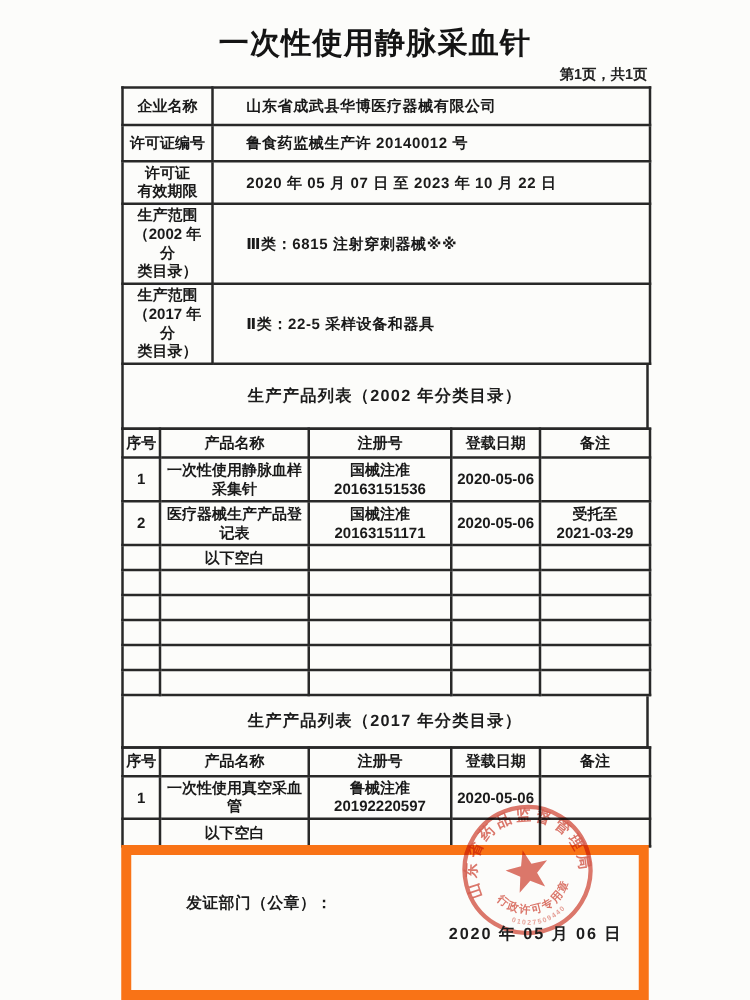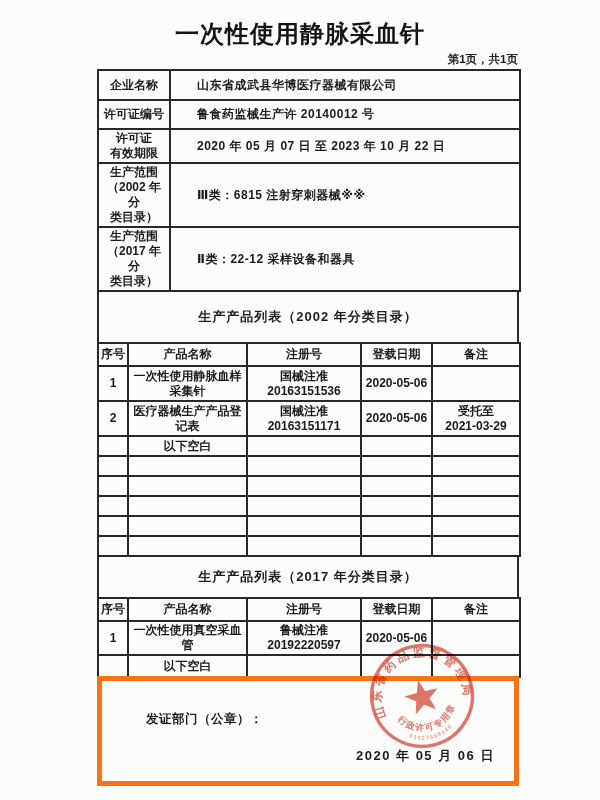--- a/index.html
+++ b/index.html
@@ -45,25 +45,25 @@
   .prod-tbl{ margin-top:-2px; }
   .prod-tbl td{ font-size:12px; }
   .hdr td{ height:23px; font-size:12px; }
   .row35 td{ height:35px; }
   .row30 td{ height:30px; }
   .row20 td{ height:20px; }
   .row22 td{ height:22px; }
   .regno{ font-size:11.5px; }
 
   .footer-cell{
-    position:relative; border:5px solid #f97316; margin-top:-2px;
-    height:110px; background:transparent;padding-left:40px;
+    position:relative; border:8px solid #f97316; margin-top:-2px;
+    height:124px; background:transparent;padding-left:40px;
   }
   .issuer{ position:absolute; left:44px; top:30px; font-size:12.5px; font-weight:bold; letter-spacing:.5px; }
-  .issue-date{ position:absolute; left:254px; top:66px; font-size:13px; font-weight:bold; letter-spacing:1.5px; z-index:3; }
+  .issue-date{ position:absolute; left:254px; top:54px; font-size:13px; font-weight:bold; letter-spacing:1.5px; z-index:3; }
 
   .seal{
     position:absolute; left:358px; top:632px; width:128px; height:128px;
     z-index:2; transform:rotate(-14deg);
     mix-blend-mode:multiply; opacity:.88;
   }
   .seal text{ font-weight:bold; font-family:"Liberation Sans","DejaVu Sans",sans-serif; }
 </style>
 </head>
 <body>
@@ -95,21 +95,21 @@
     <tr class="r-h43">
       <td class="pre">生产范围
 （2002 年分
 类目录）</td>
       <td class="val">Ⅲ类：6815 注射穿刺器械※※</td>
     </tr>
     <tr class="r-h45">
       <td class="pre">生产范围
 （2017 年分
 类目录）</td>
-      <td class="val">Ⅱ类：22-12 采样设备和器具</td>
+      <td class="val">Ⅱ类：22-5 采样设备和器具</td>
     </tr>
   </tbody>
     </table>
 
   <div class="section-bar">生产产品列表（2002 年分类目录）</div>
 
   <table class="prod-tbl">
     <colgroup>
       <col style="width:30px">
         <col style="width:119px">

